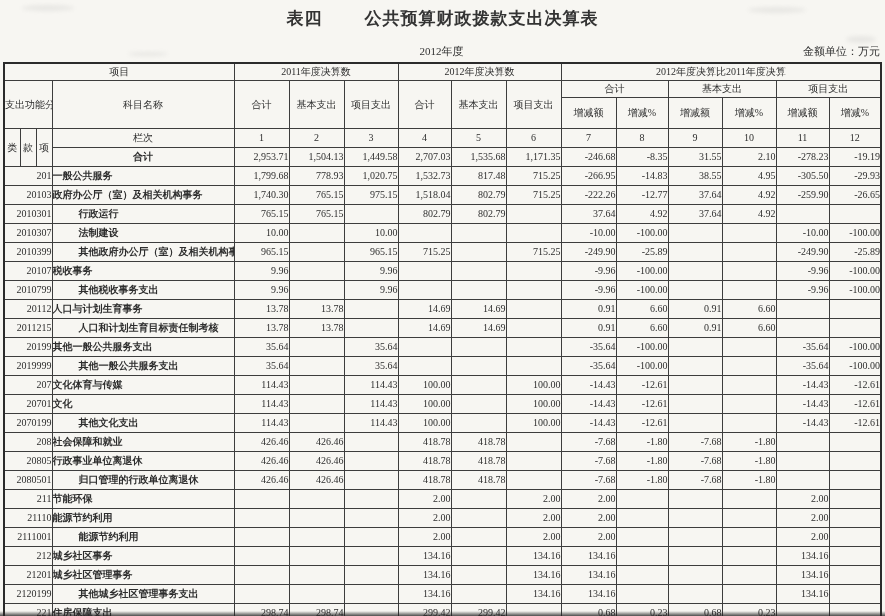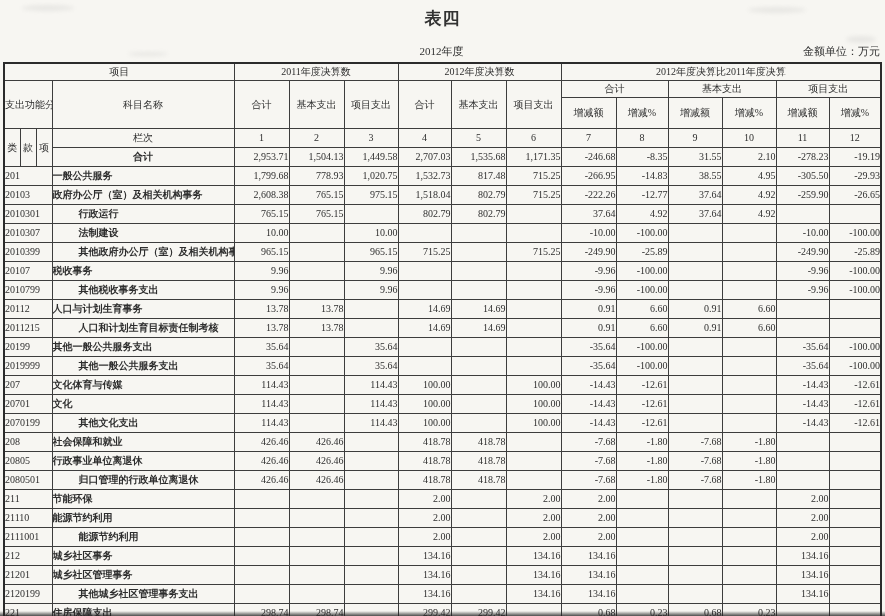--- a/index.html
+++ b/index.html
@@ -35,21 +35,21 @@
   table.acct td{
     border:1px solid var(--border);
     overflow:hidden;white-space:nowrap;
     height:18px;padding:0;
     font-size:10px;line-height:1.15;
     color:var(--ink);
   }
   td.h{text-align:center;font-size:10.5px;padding:0 2px;margin-top:36px;}
   td.codehdr{white-space:normal;line-height:1.3;font-size:10.5px;}
   td.num{text-align:right;padding:0 3px 0 0;font-family:"Liberation Serif","DejaVu Serif",serif;}
-  td.code{text-align:left;padding:0 0 0 2px;}
+  td.code{text-align:right;padding:0 0 0 2px;}
   td.name{text-align:left;padding:0 0 0 4px;font-size:10.5px;}
   td.name.class,td.name.sub{font-weight:bold;}
   td.name.detail{padding-left:26px;font-weight:bold;}
   td.name.grand{text-align:center;font-weight:bold;}
   tr.r1 td{height:16px;}
   tr.r2 td{height:16px;}
   tr.r3 td{height:30px;}
 
   .smudge{position:absolute;background:#9a9a9a;opacity:.16;border-radius:50%;filter:blur(2px);}
   .smudge.s1{left:22px;top:5px;width:52px;height:6px;}
@@ -64,20 +64,21 @@
 </head>
 <body>
 
 <div class="smudge s1"></div>
 <div class="smudge s2"></div>
 <div class="smudge s3"></div>
 <div class="smudge s4"></div>
 
 <div class="title-row">
   <span>表四</span>
+  <span>公共预算财政拨款支出决算表</span>
 </div>
 
 <div class="meta-row">
   <span class="meta-center">2012年度</span>
   <span class="meta-right">金额单位：万元</span>
 </div>
 
 <table class="acct">
   <colgroup>
     <col style="width:16px">
@@ -170,21 +171,21 @@
         <td class="num">-266.95</td>
         <td class="num">-14.83</td>
         <td class="num">38.55</td>
         <td class="num">4.95</td>
         <td class="num">-305.50</td>
         <td class="num">-29.93</td>
       </tr>
       <tr>
         <td colspan="3" class="code">20103</td>
         <td class="name sub">政府办公厅（室）及相关机构事务</td>
-        <td class="num">2,608.38</td>
+        <td class="num">1,740.30</td>
         <td class="num">765.15</td>
         <td class="num">975.15</td>
         <td class="num">1,518.04</td>
         <td class="num">802.79</td>
         <td class="num">715.25</td>
         <td class="num">-222.26</td>
         <td class="num">-12.77</td>
         <td class="num">37.64</td>
         <td class="num">4.92</td>
         <td class="num">-259.90</td>

